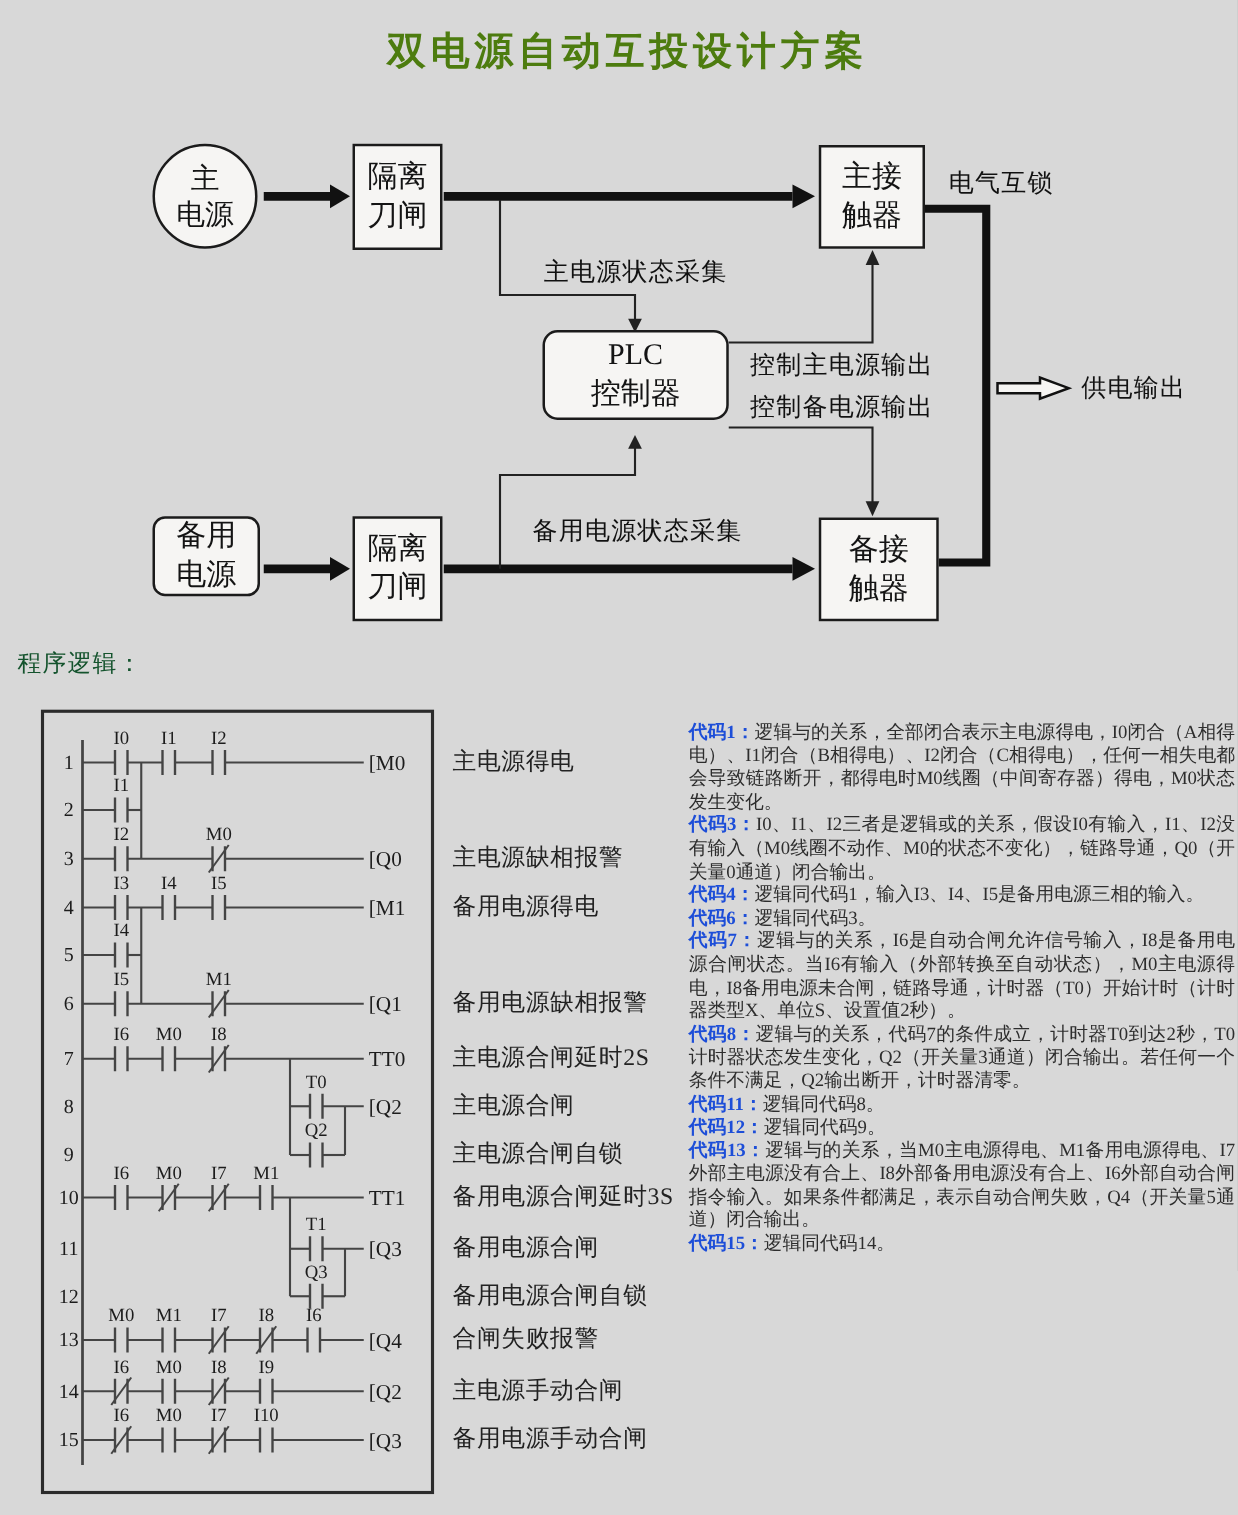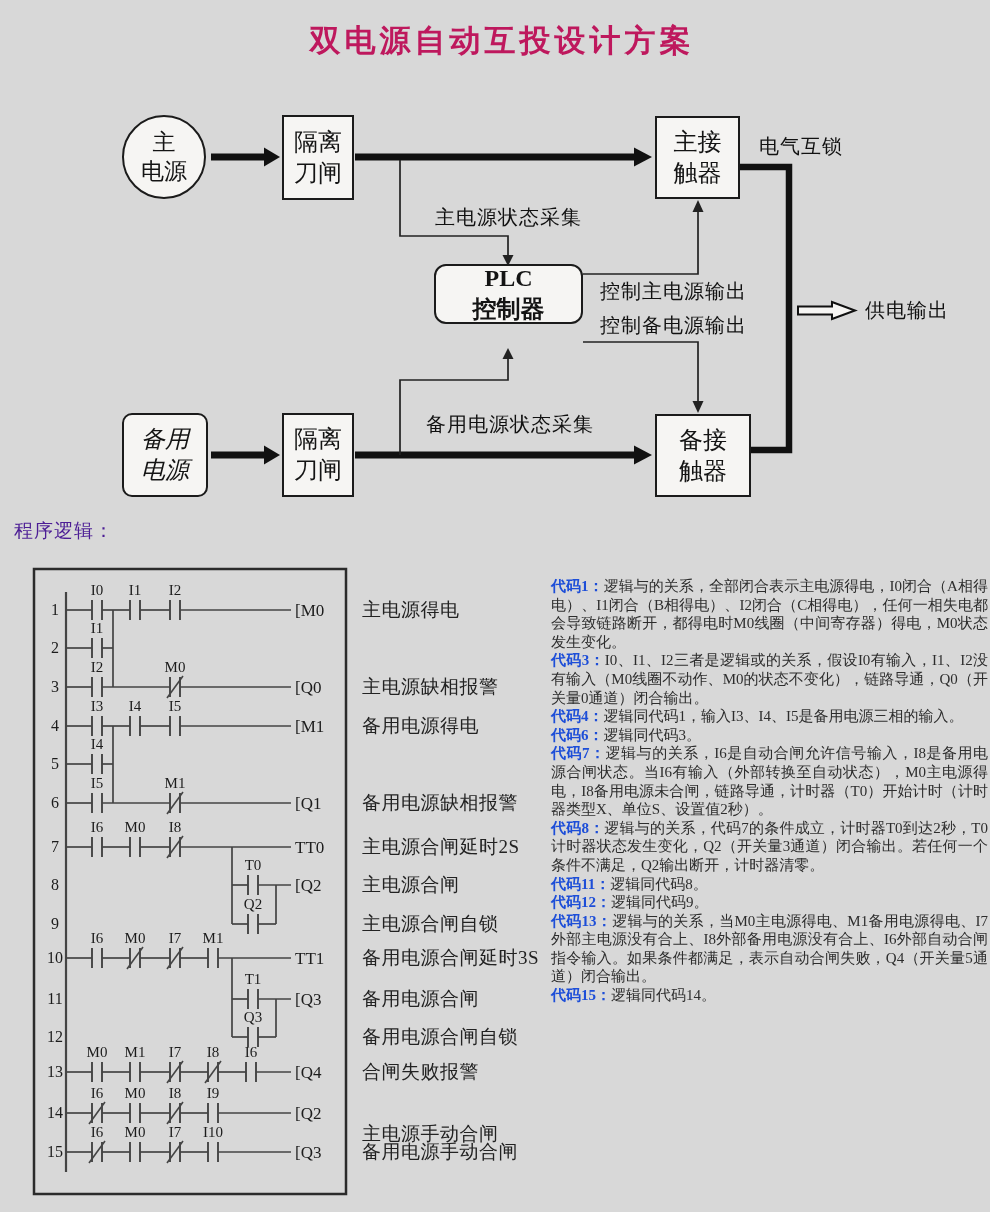--- a/index.html
+++ b/index.html
@@ -5,36 +5,36 @@
   html,body{margin:0;padding:0;}
   body{background:#b0b0b0;}
   .page{
     position:relative;width:990px;height:1212px;margin:0 auto;
     background:#d8d8d8;overflow:hidden;
     font-family:"Liberation Serif","DejaVu Serif",serif;color:#1f1f1f;
   }
   .title{
     position:absolute;left:0;top:20px;width:100%;text-align:center;text-indent:14px;
     font-family:"DejaVu Sans","Liberation Sans",sans-serif;
-    font-size:31px;font-weight:bold;letter-spacing:4px;color:#be185d;margin:0;
+    font-size:31px;font-weight:bold;letter-spacing:4px;color:#4d7c0f;margin:0;
   }
   svg.overlay{position:absolute;left:0;top:0;pointer-events:none;}
   .node{
     position:absolute;display:flex;align-items:center;justify-content:center;
     text-align:center;background:#f6f5f3;border:2.5px solid #1b1b1b;
     white-space:pre-line;color:#141414;font-size:24px;line-height:31px;box-sizing:border-box;
   }
   .node.circle{border-radius:50%;font-size:23px;line-height:29px;}
   .node.rounded{border-radius:10px;}
   .node.plc{border-radius:12px;}
   .dlabel{
     position:absolute;font-family:"DejaVu Sans","Liberation Sans",sans-serif;
     font-size:20px;color:#111;white-space:nowrap;letter-spacing:1px;
   }
-  .section-label{position:absolute;left:14px;top:518px;font-size:19px;letter-spacing:1px;color:#4c1d95;}
+  .section-label{position:absolute;left:14px;top:518px;font-size:19px;letter-spacing:1px;color:#14532d;}
   .row-label{position:absolute;left:362px;height:25px;line-height:25px;font-size:19px;color:#222;white-space:nowrap;letter-spacing:0.5px;}
   .notes{position:absolute;left:551px;top:577px;width:437px;font-size:15px;line-height:18.6px;color:#2d2d2d;}
   .notes p{margin:0;text-align:justify;}
   .notes b{color:#1d4ed8;}
 </style>
 </head>
 <body>
 
 <div class="page">
 
@@ -70,23 +70,23 @@
 
     <polygon points="798,306.5 832,306.5 832,302 855,310.5 832,319 832,314.5 798,314.5" fill="#f6f5f3" stroke="#111" stroke-width="2"></polygon>
   </svg>
 
   <div class="node circle" style="left:122px;top:115px;width:84px;height:84px;">主
 电源</div>
   <div class="node" style="left:282px;top:115px;width:72px;height:85px;">隔离
 刀闸</div>
   <div class="node" style="left:655px;top:116px;width:85px;height:83px;">主接
 触器</div>
-  <div class="node plc" style="left:434px;top:264px;width:149px;height:60px;font-weight:bold;">PLC
+  <div class="node plc" style="left:434px;top:264px;width:149px;height:72px;">PLC
 控制器</div>
-  <div class="node rounded" style="left:122px;top:413px;width:86px;height:84px;font-style:italic;">备用
+  <div class="node rounded" style="left:122px;top:413px;width:86px;height:64px;">备用
 电源</div>
   <div class="node" style="left:282px;top:413px;width:72px;height:84px;">隔离
 刀闸</div>
   <div class="node" style="left:655px;top:414px;width:96px;height:83px;">备接
 触器</div>
 
   <div class="dlabel" style="left:759px;top:133px;">电气互锁</div>
   <div class="dlabel" style="left:435px;top:204px;">主电源状态采集</div>
   <div class="dlabel" style="left:600px;top:278px;">控制主电源输出</div>
   <div class="dlabel" style="left:600px;top:312px;">控制备电源输出</div>
@@ -309,21 +309,21 @@
       <div class="row-label" style="top: 674px;">主电源缺相报警</div>
       <div class="row-label" style="top: 713px;">备用电源得电</div>
       <div class="row-label" style="top: 790px;">备用电源缺相报警</div>
       <div class="row-label" style="top: 834px;">主电源合闸延时2S</div>
       <div class="row-label" style="top: 872px;">主电源合闸</div>
       <div class="row-label" style="top: 911px;">主电源合闸自锁</div>
       <div class="row-label" style="top: 945px;">备用电源合闸延时3S</div>
       <div class="row-label" style="top: 986px;">备用电源合闸</div>
       <div class="row-label" style="top: 1024px;">备用电源合闸自锁</div>
       <div class="row-label" style="top: 1059px;">合闸失败报警</div>
-      <div class="row-label" style="top: 1100px; margin-top: 21px;">主电源手动合闸</div>
+      <div class="row-label" style="top: 1100px;">主电源手动合闸</div>
       <div class="row-label" style="top: 1139px;">备用电源手动合闸</div>
     </div>
 
   <div class="notes" id="notes">
       <p><b>代码1：</b>逻辑与的关系，全部闭合表示主电源得电，I0闭合（A相得电）、I1闭合（B相得电）、I2闭合（C相得电），任何一相失电都会导致链路断开，都得电时M0线圈（中间寄存器）得电，M0状态发生变化。</p>
       <p><b>代码3：</b>I0、I1、I2三者是逻辑或的关系，假设I0有输入，I1、I2没有输入（M0线圈不动作、M0的状态不变化），链路导通，Q0（开关量0通道）闭合输出。</p>
       <p><b>代码4：</b>逻辑同代码1，输入I3、I4、I5是备用电源三相的输入。</p>
       <p><b>代码6：</b>逻辑同代码3。</p>
       <p><b>代码7：</b>逻辑与的关系，I6是自动合闸允许信号输入，I8是备用电源合闸状态。当I6有输入（外部转换至自动状态），M0主电源得电，I8备用电源未合闸，链路导通，计时器（T0）开始计时（计时器类型X、单位S、设置值2秒）。</p>
       <p><b>代码8：</b>逻辑与的关系，代码7的条件成立，计时器T0到达2秒，T0计时器状态发生变化，Q2（开关量3通道）闭合输出。若任何一个条件不满足，Q2输出断开，计时器清零。</p>

